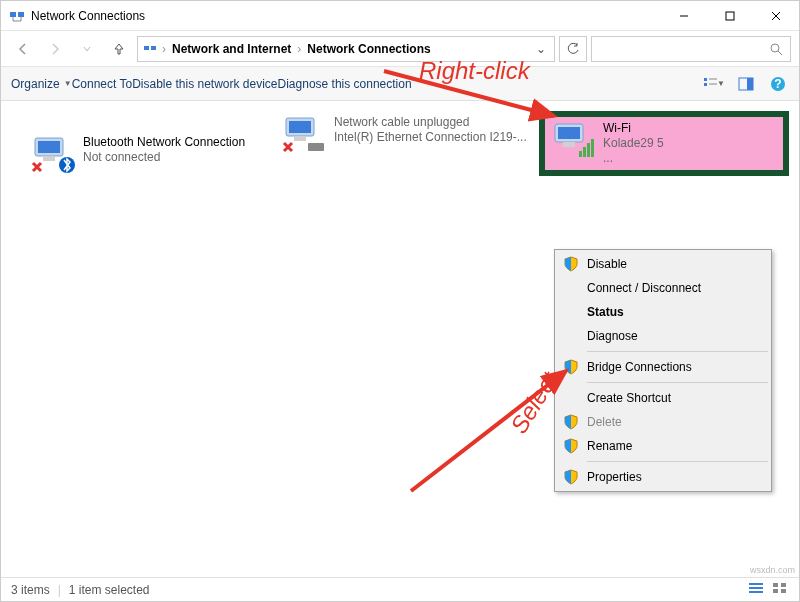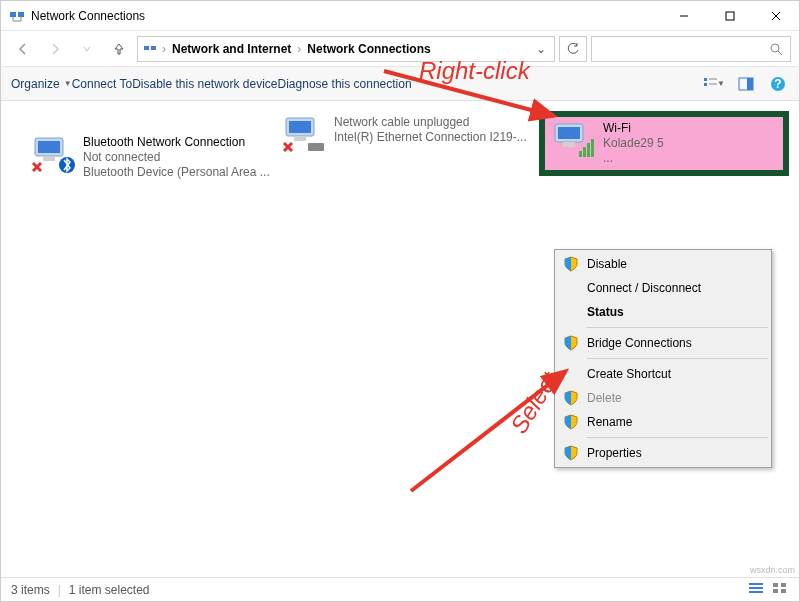--- a/index.html
+++ b/index.html
@@ -181,21 +181,20 @@
           <rect x="9" y="6" width="22" height="12" fill="#3b7dd8"></rect>
           <rect x="14" y="21" width="12" height="5" fill="#d0d0d0"></rect>
           <circle cx="38" cy="30" r="8" fill="#0a5fc4"></circle>
           <path d="M35 25 L41 33 L38 36 L38 24 L41 27 L35 35" fill="none" stroke="#fff" stroke-width="1.5"></path>
           <path d="M4 36 L12 28 M4 28 L12 36" stroke="#e03030" stroke-width="3"></path>
         </svg>
     </div>
     <div class="conn-text">
       <div class="line1">Bluetooth Network Connection</div>
       <div class="line2">Not connected</div>
-      <div class="line3">Bluetooth Device (Personal Area ...</div>
     </div>
   </div>
 
   <div class="conn" style="left:275px; top:10px;">
     <div class="conn-icon">
       <svg width="48" height="40" viewBox="0 0 48 40">
           <rect x="6" y="3" width="28" height="18" rx="2" fill="#c5d8ef" stroke="#7ba3d0"></rect>
           <rect x="9" y="6" width="22" height="12" fill="#3b7dd8"></rect>
           <rect x="14" y="21" width="12" height="5" fill="#d0d0d0"></rect>
           <rect x="28" y="28" width="16" height="8" rx="1" fill="#888"></rect>
@@ -233,20 +232,23 @@
           <path d="M8 1 L14 3 L14 8 C14 12 8 15 8 15 C8 15 2 12 2 8 L2 3 Z" fill="#ffc107" stroke="#c08000"></path>
           <path d="M8 1 L8 15 C8 15 2 12 2 8 L2 3 Z" fill="#2196f3"></path>
         </svg>
       <span>Disable</span>
     </div>
     <div class="ctx-item">
         <span>Connect / Disconnect</span>
       </div>
     <div class="ctx-item bold">
         <span>Status</span>
+      </div>
+    <div class="ctx-item">
+        <span>Diagnose</span>
       </div>
     <div class="ctx-sep"></div>
     <div class="ctx-item">
       <svg class="ctx-shield" viewBox="0 0 16 16">
           <path d="M8 1 L14 3 L14 8 C14 12 8 15 8 15 C8 15 2 12 2 8 L2 3 Z" fill="#ffc107" stroke="#c08000"></path>
           <path d="M8 1 L8 15 C8 15 2 12 2 8 L2 3 Z" fill="#2196f3"></path>
         </svg>
       <span>Bridge Connections</span>
     </div>
     <div class="ctx-sep"></div>

